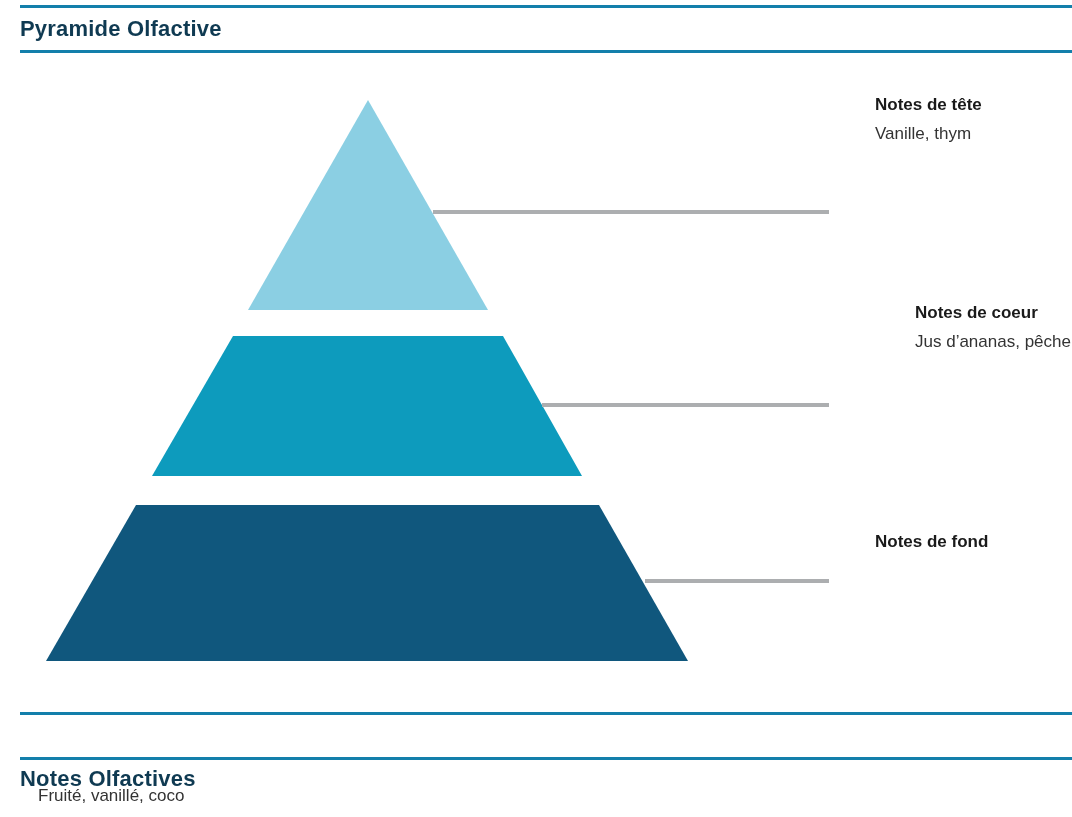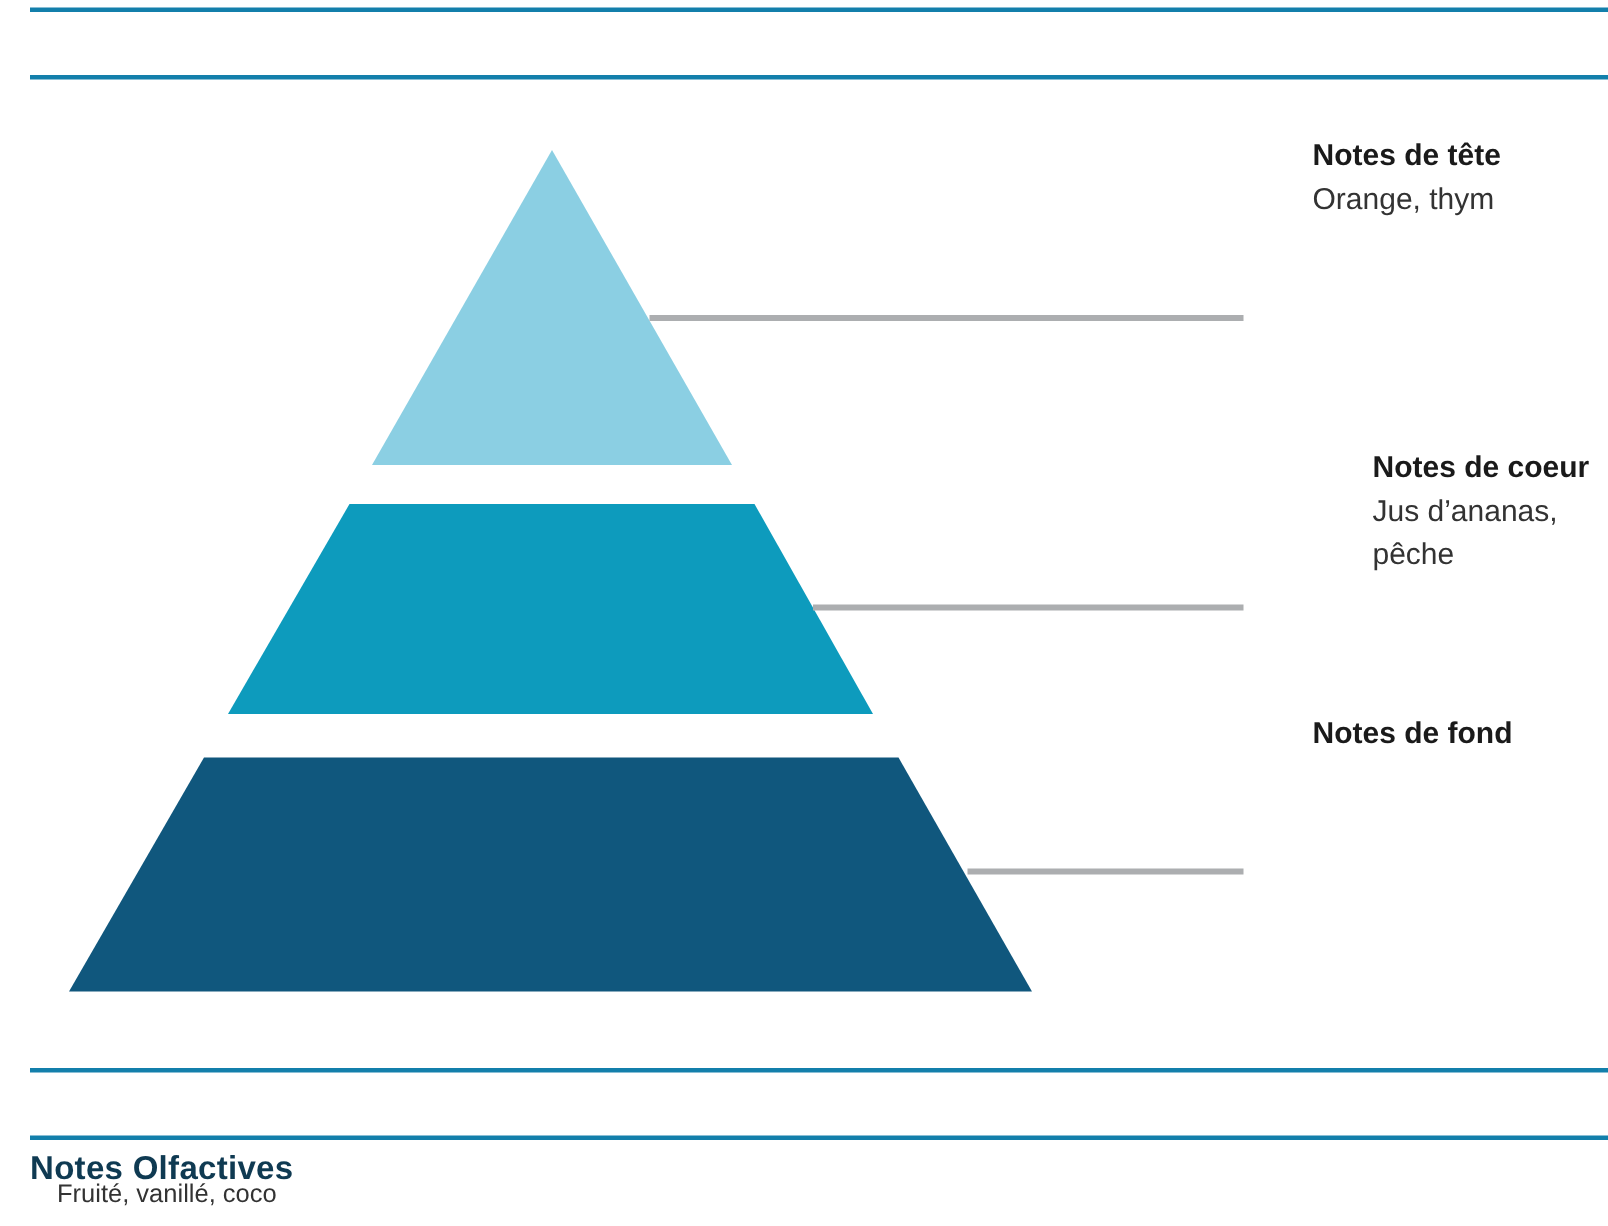--- a/index.html
+++ b/index.html
@@ -41,64 +41,65 @@
     top: 0;
     width: 1072px;
     height: 817px;
   }
 
   .note-label {
     position: absolute;
     left: 875px;
     display: flex;
     flex-direction: column;
-    font-size: 20px;
+    font-size: 17px;
     line-height: 29px;
     color: #333333;
   }
   .note-label strong {
     color: #1A1A1A;
     font-weight: bold;
   }
   #label-top   { top: 90px; }
   #label-heart { top: 298px; margin-left: 40px; }
-  #label-base  { top: 475px; text-align: right; }
+  #label-base  { top: 527px; text-align: right; }
 
   #rule-top-2    { top: 712px; }
   #title-2       { top: 766px; }
   #rule-bottom-2 { top: 757px; }
 
   .notes-description {
     position: absolute;
     left: 38px;
     top: 786px;
     font-size: 17px;
     color: #333333;
   }
 </style>
 </head>
 <body>
 
 <div class="page">
 
   <div class="rule" id="rule-top-1"></div>
+  <h1 class="section-title" id="title-1">Pyramide Olfactive</h1>
   <div class="rule" id="rule-bottom-1"></div>
 
   <svg class="diagram-svg" viewBox="0 0 1072 817">
     <polygon points="368,100 248,310 488,310" fill="#8BCFE3"></polygon>
     <polygon points="233,336 503,336 582,476 152,476" fill="#0D9BBD"></polygon>
     <polygon points="136,505 599,505 688,661 46,661" fill="#10577D"></polygon>
     <line x1="433" y1="212" x2="829" y2="212" stroke-width="4" stroke="#ACAEB0"></line>
     <line x1="542" y1="405" x2="829" y2="405" stroke-width="4" stroke="#ACAEB0"></line>
     <line x1="645" y1="581" x2="829" y2="581" stroke-width="4" stroke="#ACAEB0"></line>
   </svg>
 
   <div class="note-label" id="label-top">
     <strong>Notes de tête</strong>
-    <span>Orange, thym</span>
+    <span>Vanille, thym</span>
   </div>
 
   <div class="note-label" id="label-heart">
     <strong>Notes de coeur</strong>
     <span>Jus d’ananas, pêche</span>
   </div>
 
   <div class="note-label" id="label-base">
     <strong>Notes de fond</strong>
   </div>

